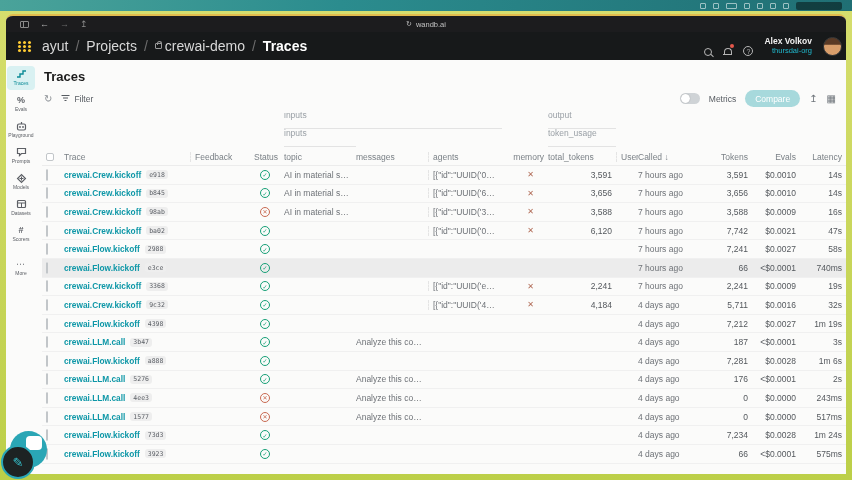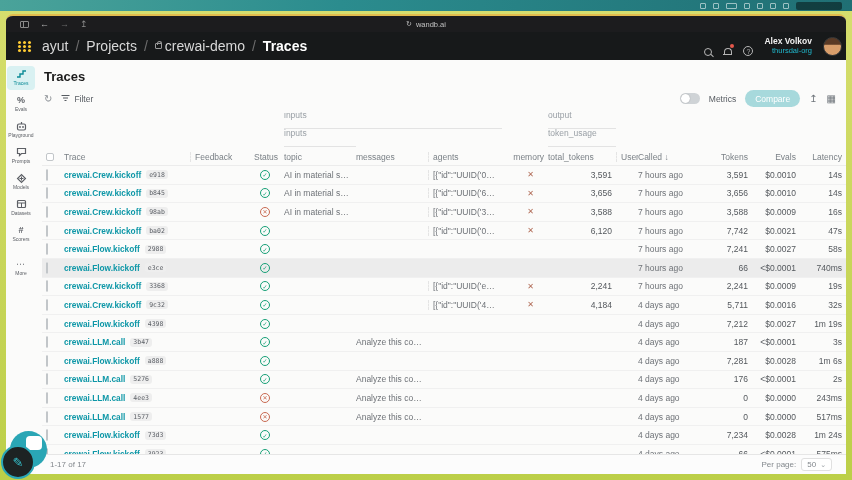--- a/index.html
+++ b/index.html
@@ -647,28 +647,18 @@
               <span class="cell right num"></span>
               <span class="dashL" style="padding-left:4px;"><span class="mini-av"></span></span>
               <span class="cell">4 days ago</span>
               <span class="cell right num">66</span>
               <span class="cell right num">&lt;$0.0001</span>
               <span class="cell right num">575ms</span>
             </div>
           </div>
       </div>
 
-      <div class="footerbar">
-        <span>1-17 of 17</span>
-        <div class="pp">
-          <span>Per page:</span>
-          <span class="val">
-            <span>50</span>
-            <span style="color:#9a9fa4;font-size:7px;">⌄</span>
-          </span>
-        </div>
-      </div>
     </div>
   </div>
 </div>
 
 <div class="cursor-halo"></div>
 <div class="pencil-badge">✎</div>
 
 </body></html>

